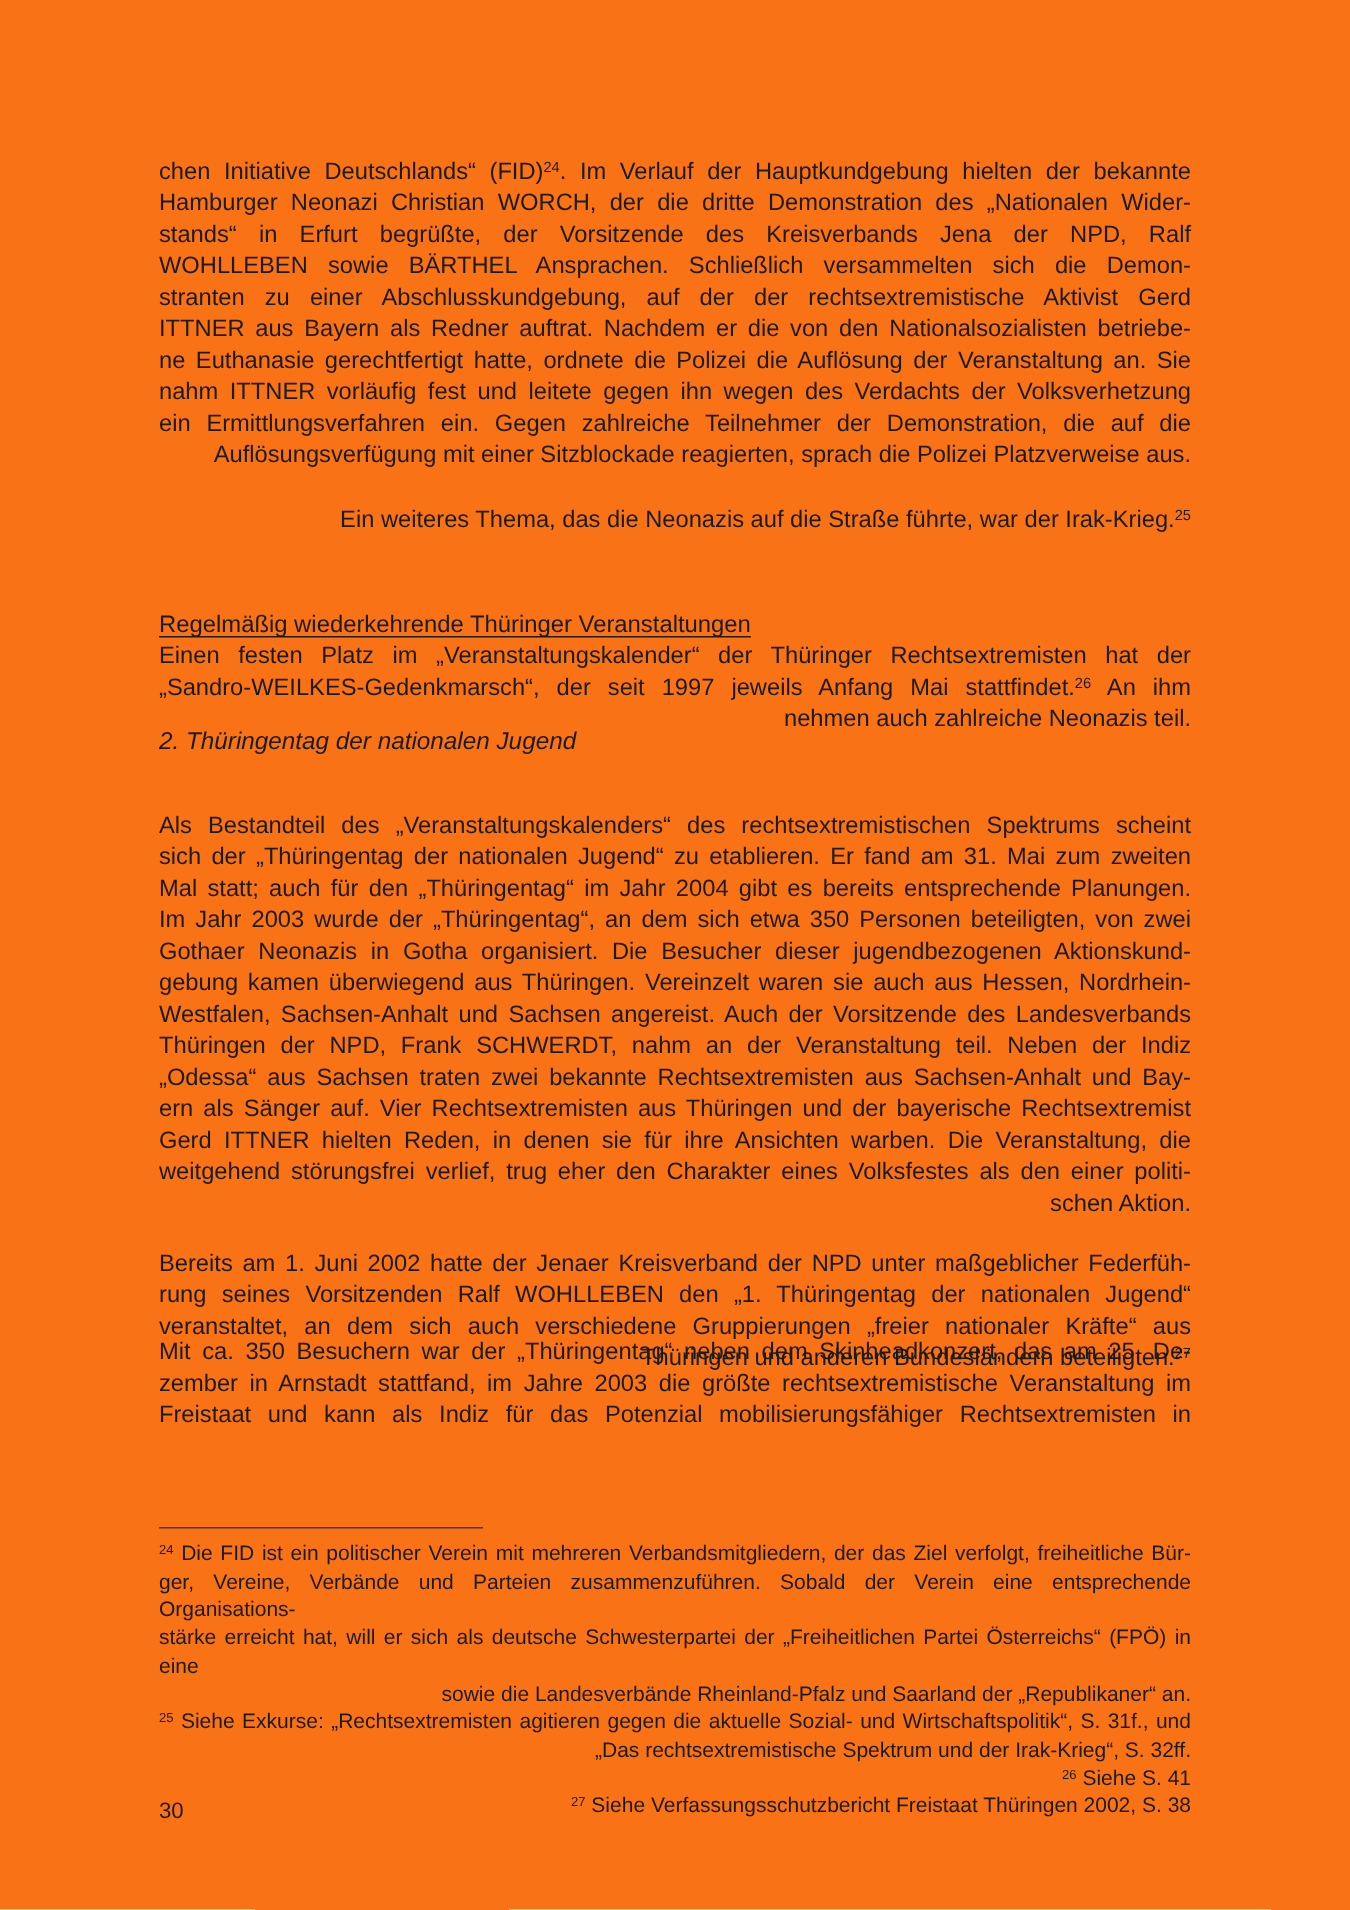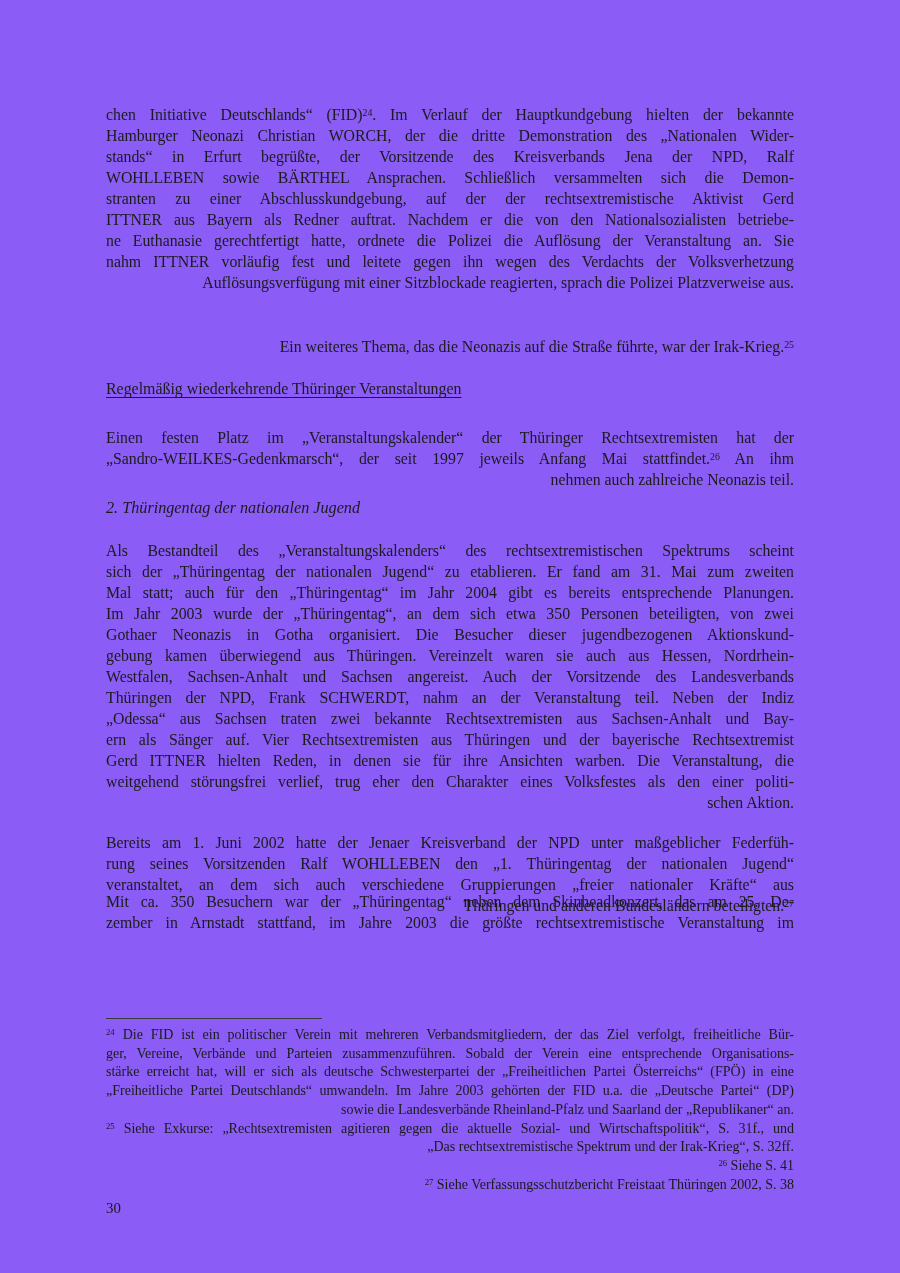--- a/index.html
+++ b/index.html
@@ -4,23 +4,23 @@
 <style>
   html, body {
     margin: 0;
     padding: 0;
     background: #ffffff;
   }
   .page {
     position: relative;
     width: 900px;
     height: 1273px;
-    background: #8b5cf6;
+    background: #f97316;
     color: #1b1b1b;
-    font-family: Liberation Serif, serif;
+    font-family: Liberation Sans, sans-serif;
     overflow: hidden;
   }
   .column {
     position: absolute;
     left: 106px;
     width: 688px;
   }
   .bodyblock {
     font-size: 15.8px;
     line-height: 21px;
@@ -36,20 +36,21 @@
   sup {
     font-size: 0.62em;
     line-height: 0;
     vertical-align: 0.45em;
   }
   .section-heading {
     font-size: 15.9px;
     line-height: 21px;
     text-decoration: underline;
     text-underline-offset: 3px;
+    margin-top: 28px;
   }
   .subsection-heading {
     font-size: 16.2px;
     line-height: 21px;
     font-style: italic;
   }
   .footnote-rule {
     position: absolute;
     left: 106px;
     top: 1018px;
@@ -74,36 +75,37 @@
 
   <div class="column bodyblock" style="top:104px">
       <div class="line j">chen Initiative Deutschlands“ (FID)<sup>24</sup>. Im Verlauf der Hauptkundgebung hielten der bekannte</div>
       <div class="line j">Hamburger Neonazi Christian WORCH, der die dritte Demonstration des „Nationalen Wider-</div>
       <div class="line j">stands“ in Erfurt begrüßte, der Vorsitzende des Kreisverbands Jena der NPD, Ralf</div>
       <div class="line j">WOHLLEBEN sowie BÄRTHEL Ansprachen. Schließlich versammelten sich die Demon-</div>
       <div class="line j">stranten zu einer Abschlusskundgebung, auf der der rechtsextremistische Aktivist Gerd</div>
       <div class="line j">ITTNER aus Bayern als Redner auftrat. Nachdem er die von den Nationalsozialisten betriebe-</div>
       <div class="line j">ne Euthanasie gerechtfertigt hatte, ordnete die Polizei die Auflösung der Veranstaltung an. Sie</div>
       <div class="line j">nahm ITTNER vorläufig fest und leitete gegen ihn wegen des Verdachts der Volksverhetzung</div>
+      <div class="line j">ein Ermittlungsverfahren ein. Gegen zahlreiche Teilnehmer der Demonstration, die auf die</div>
       <div class="line">Auflösungsverfügung mit einer Sitzblockade reagierten, sprach die Polizei Platzverweise aus.</div>
     </div>
 
   <div class="column bodyblock" style="top:336px">
       <div class="line">Ein weiteres Thema, das die Neonazis auf die Straße führte, war der Irak-Krieg.<sup>25</sup></div>
     </div>
 
   <div class="column section-heading" style="top:378px">Regelmäßig wiederkehrende Thüringer Veranstaltungen</div>
 
   <div class="column bodyblock" style="top:427px">
       <div class="line j">Einen festen Platz im „Veranstaltungskalender“ der Thüringer Rechtsextremisten hat der</div>
       <div class="line j">„Sandro-WEILKES-Gedenkmarsch“, der seit 1997 jeweils Anfang Mai stattfindet.<sup>26</sup> An ihm</div>
       <div class="line">nehmen auch zahlreiche Neonazis teil.</div>
     </div>
 
-  <div class="column subsection-heading" style="top:498px">2. Thüringentag der nationalen Jugend</div>
+  <div class="column subsection-heading" style="top:484px">2. Thüringentag der nationalen Jugend</div>
 
   <div class="column bodyblock" style="top:540px">
       <div class="line j">Als Bestandteil des „Veranstaltungskalenders“ des rechtsextremistischen Spektrums scheint</div>
       <div class="line j">sich der „Thüringentag der nationalen Jugend“ zu etablieren. Er fand am 31. Mai zum zweiten</div>
       <div class="line j">Mal statt; auch für den „Thüringentag“ im Jahr 2004 gibt es bereits entsprechende Planungen.</div>
       <div class="line j">Im Jahr 2003 wurde der „Thüringentag“, an dem sich etwa 350 Personen beteiligten, von zwei</div>
       <div class="line j">Gothaer Neonazis in Gotha organisiert. Die Besucher dieser jugendbezogenen Aktionskund-</div>
       <div class="line j">gebung kamen überwiegend aus Thüringen. Vereinzelt waren sie auch aus Hessen, Nordrhein-</div>
       <div class="line j">Westfalen, Sachsen-Anhalt und Sachsen angereist. Auch der Vorsitzende des Landesverbands</div>
       <div class="line j">Thüringen der NPD, Frank SCHWERDT, nahm an der Veranstaltung teil. Neben der Indiz</div>
@@ -117,30 +119,30 @@
   <div class="column bodyblock" style="top:832px">
       <div class="line j">Bereits am 1. Juni 2002 hatte der Jenaer Kreisverband der NPD unter maßgeblicher Federfüh-</div>
       <div class="line j">rung seines Vorsitzenden Ralf WOHLLEBEN den „1. Thüringentag der nationalen Jugend“</div>
       <div class="line j">veranstaltet, an dem sich auch verschiedene Gruppierungen „freier nationaler Kräfte“ aus</div>
       <div class="line">Thüringen und anderen Bundesländern beteiligten.<sup>27</sup></div>
     </div>
 
   <div class="column bodyblock" style="top:891px">
       <div class="line j">Mit ca. 350 Besuchern war der „Thüringentag“ neben dem Skinheadkonzert, das am 25. De-</div>
       <div class="line j">zember in Arnstadt stattfand, im Jahre 2003 die größte rechtsextremistische Veranstaltung im</div>
+      <div class="line j">Freistaat und kann als Indiz für das Potenzial mobilisierungsfähiger Rechtsextremisten in</div>
     </div>
 
   <div class="footnote-rule"></div>
 
   <div class="column footnotes">
     <div>
         <div class="line j"><sup>24</sup> Die FID ist ein politischer Verein mit mehreren Verbandsmitgliedern, der das Ziel verfolgt, freiheitliche Bür-</div>
         <div class="line j">ger, Vereine, Verbände und Parteien zusammenzuführen. Sobald der Verein eine entsprechende Organisations-</div>
         <div class="line j">stärke erreicht hat, will er sich als deutsche Schwesterpartei der „Freiheitlichen Partei Österreichs“ (FPÖ) in eine</div>
-        <div class="line j">„Freiheitliche Partei Deutschlands“ umwandeln. Im Jahre 2003 gehörten der FID u.a. die „Deutsche Partei“ (DP)</div>
         <div class="line">sowie die Landesverbände Rheinland-Pfalz und Saarland der „Republikaner“ an.</div>
       </div>
     <div>
         <div class="line j"><sup>25</sup> Siehe Exkurse: „Rechtsextremisten agitieren gegen die aktuelle Sozial- und Wirtschaftspolitik“, S. 31f., und</div>
         <div class="line">„Das rechtsextremistische Spektrum und der Irak-Krieg“, S. 32ff.</div>
       </div>
     <div>
         <div class="line"><sup>26</sup> Siehe S. 41</div>
       </div>
     <div>

